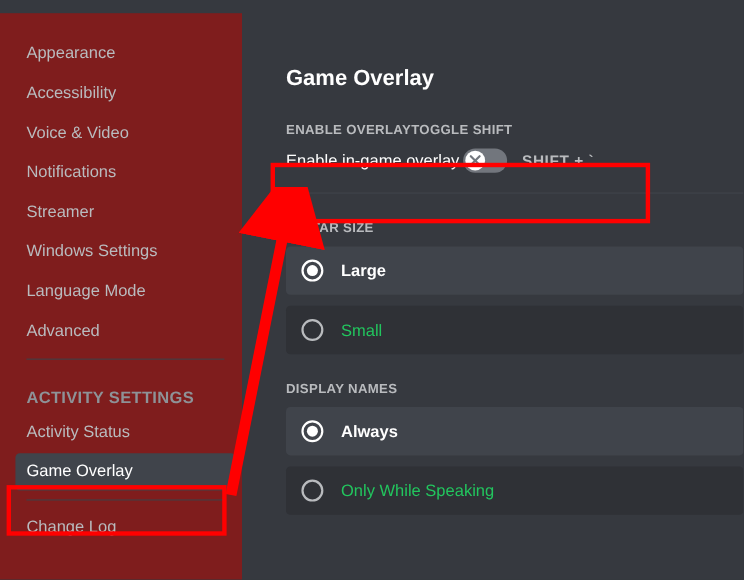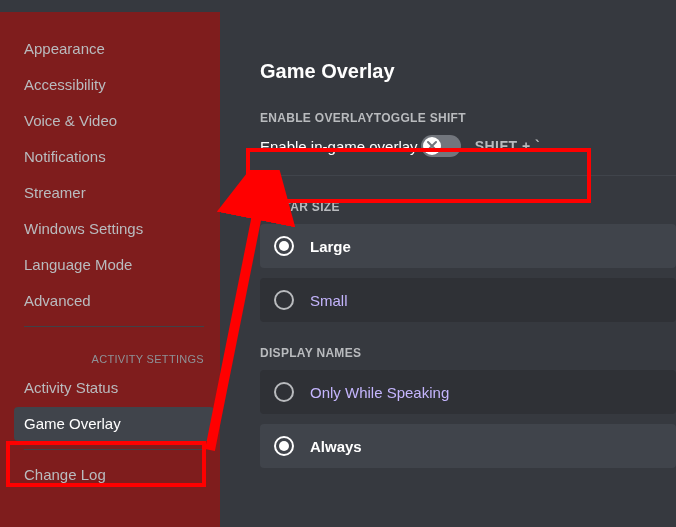--- a/index.html
+++ b/index.html
@@ -29,25 +29,24 @@
       margin-bottom: 2px;
       line-height: 20px;
       font-weight: 500;
     }
     .sidebar-item.selected {
       background: #40444b;
       color: #fff;
     }
     .sidebar-header {
       color: #8e9297;
-      font-size: 11px;
-      font-weight: 400;
+      font-size: 15px;
+      font-weight: 700;
       letter-spacing: 0.3px;
       padding: 18px 10px 6px 10px;
-      text-align: right;
     }
     .sidebar-divider {
       height: 1px;
       background: #3f4147;
       margin: 8px 10px;
     }
     .content {
       flex: 1;
       background: #36393f;
       padding: 60px 0 0 40px;
@@ -121,21 +120,21 @@
       display: flex; align-items: center; justify-content: center;
       flex-shrink: 0;
     }
     .radio-card.unselected .radio-outer { border-color: #b9bbbe; }
     .radio-inner {
       width: 10px; height: 10px;
       background: #fff;
       border-radius: 50%;
     }
     .radio-label { color: #fff; font-size: 15px; font-weight: 600; }
-    .radio-card.unselected .radio-label { color: #c4b5fd; font-weight: 500; }
+    .radio-card.unselected .radio-label { color: #22c55e; font-weight: 500; }
     .section-gap { margin-top: 24px; }
 
     
     .redbox {
       position: absolute;
       border: 4px solid #ff0000;
       pointer-events: none;
       z-index: 50;
     }
     #box-sidebar { left: 6px; top: 441px; width: 200px; height: 46px; }
@@ -203,29 +202,29 @@
       </span>
     <span class="radio-label">Large</span>
   </div>
   <div class="radio-card unselected">
     <span class="radio-outer"></span>
     <span class="radio-label">Small</span>
   </div>
 
   <div class="section-label section-gap">DISPLAY NAMES</div>
 
-  <div class="radio-card unselected">
-    <span class="radio-outer"></span>
-    <span class="radio-label">Only While Speaking</span>
-  </div>
   <div class="radio-card">
     <span class="radio-outer">
         <span class="radio-inner"></span>
       </span>
     <span class="radio-label">Always</span>
+  </div>
+  <div class="radio-card unselected">
+    <span class="radio-outer"></span>
+    <span class="radio-label">Only While Speaking</span>
   </div>
 </div>
 
 <div id="box-sidebar" class="redbox"></div>
 <div id="box-toggle" class="redbox"></div>
 
 <svg class="arrow-svg" style="left:200px; top:170px;" width="100" height="290">
   <defs>
     <marker id="ah" markerWidth="8" markerHeight="8" refX="2" refY="4" orient="auto">
       <polygon points="0 0, 8 4, 0 8" fill="#ff0000"></polygon>

